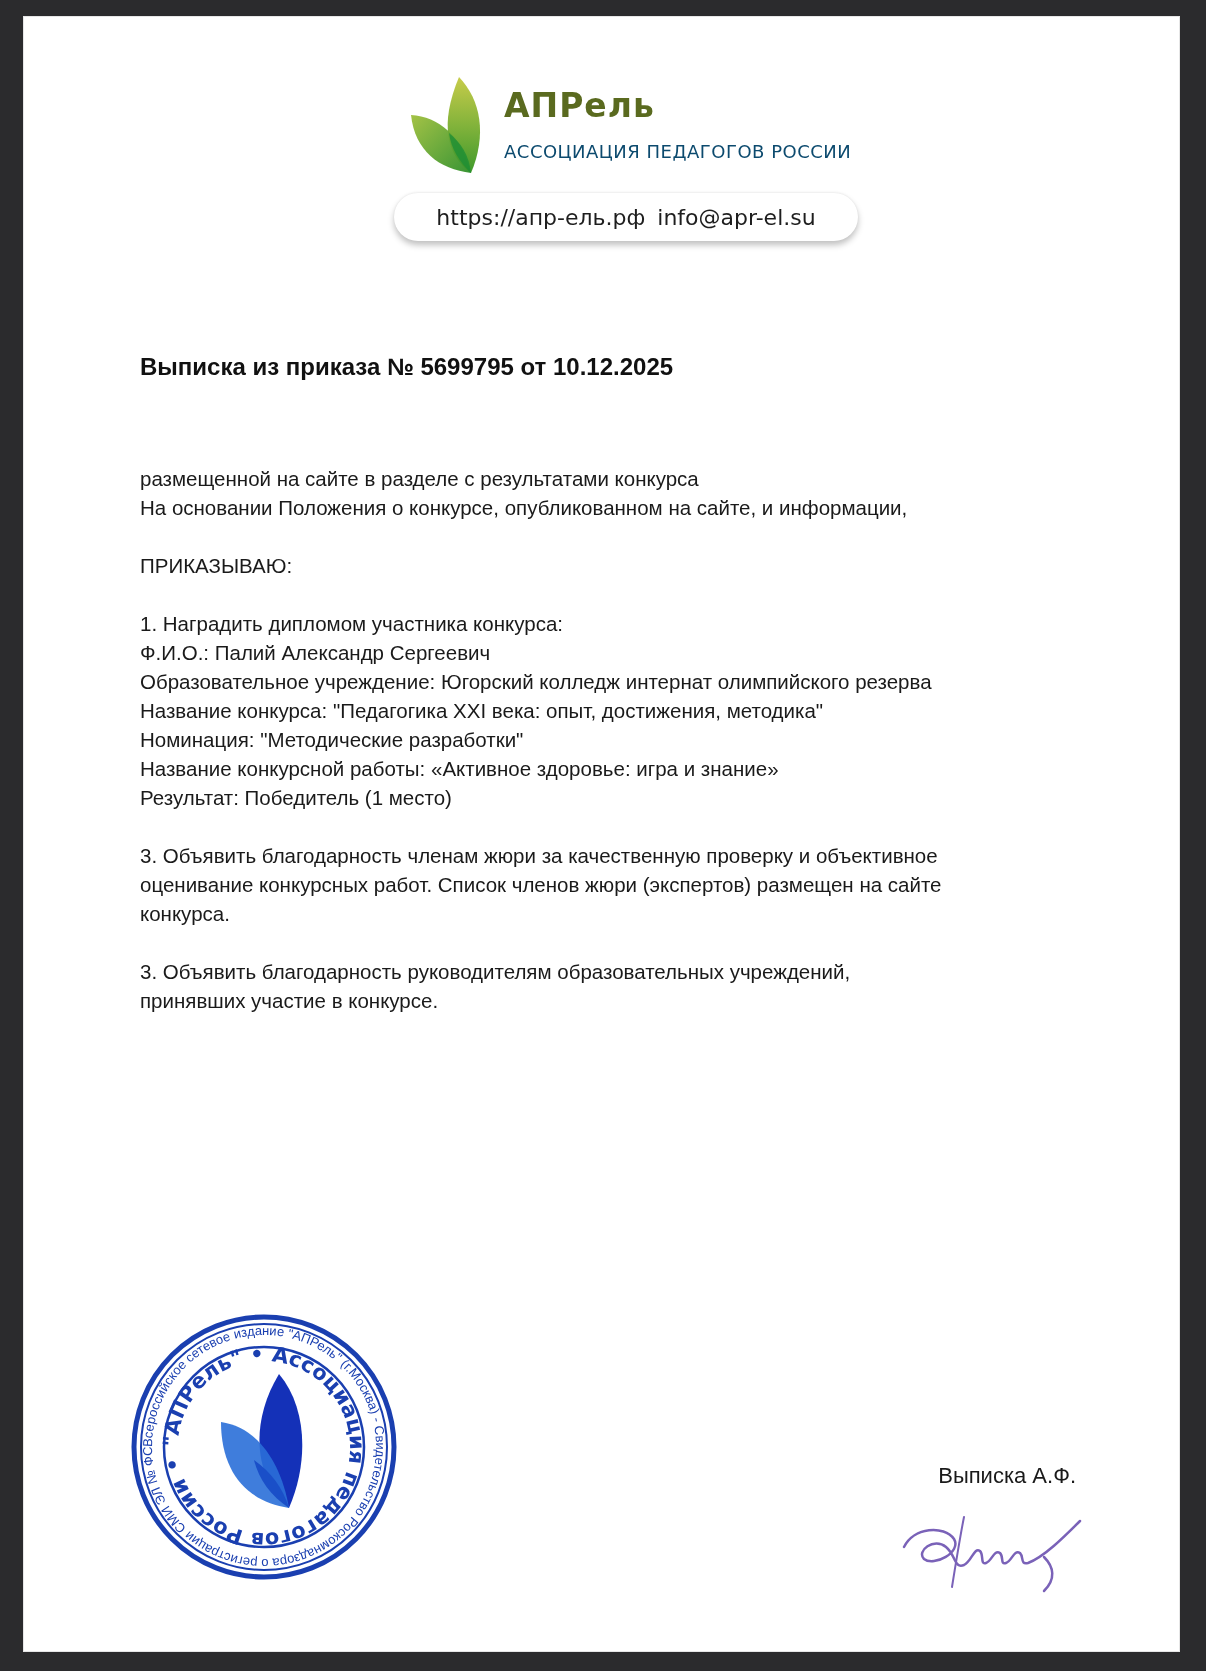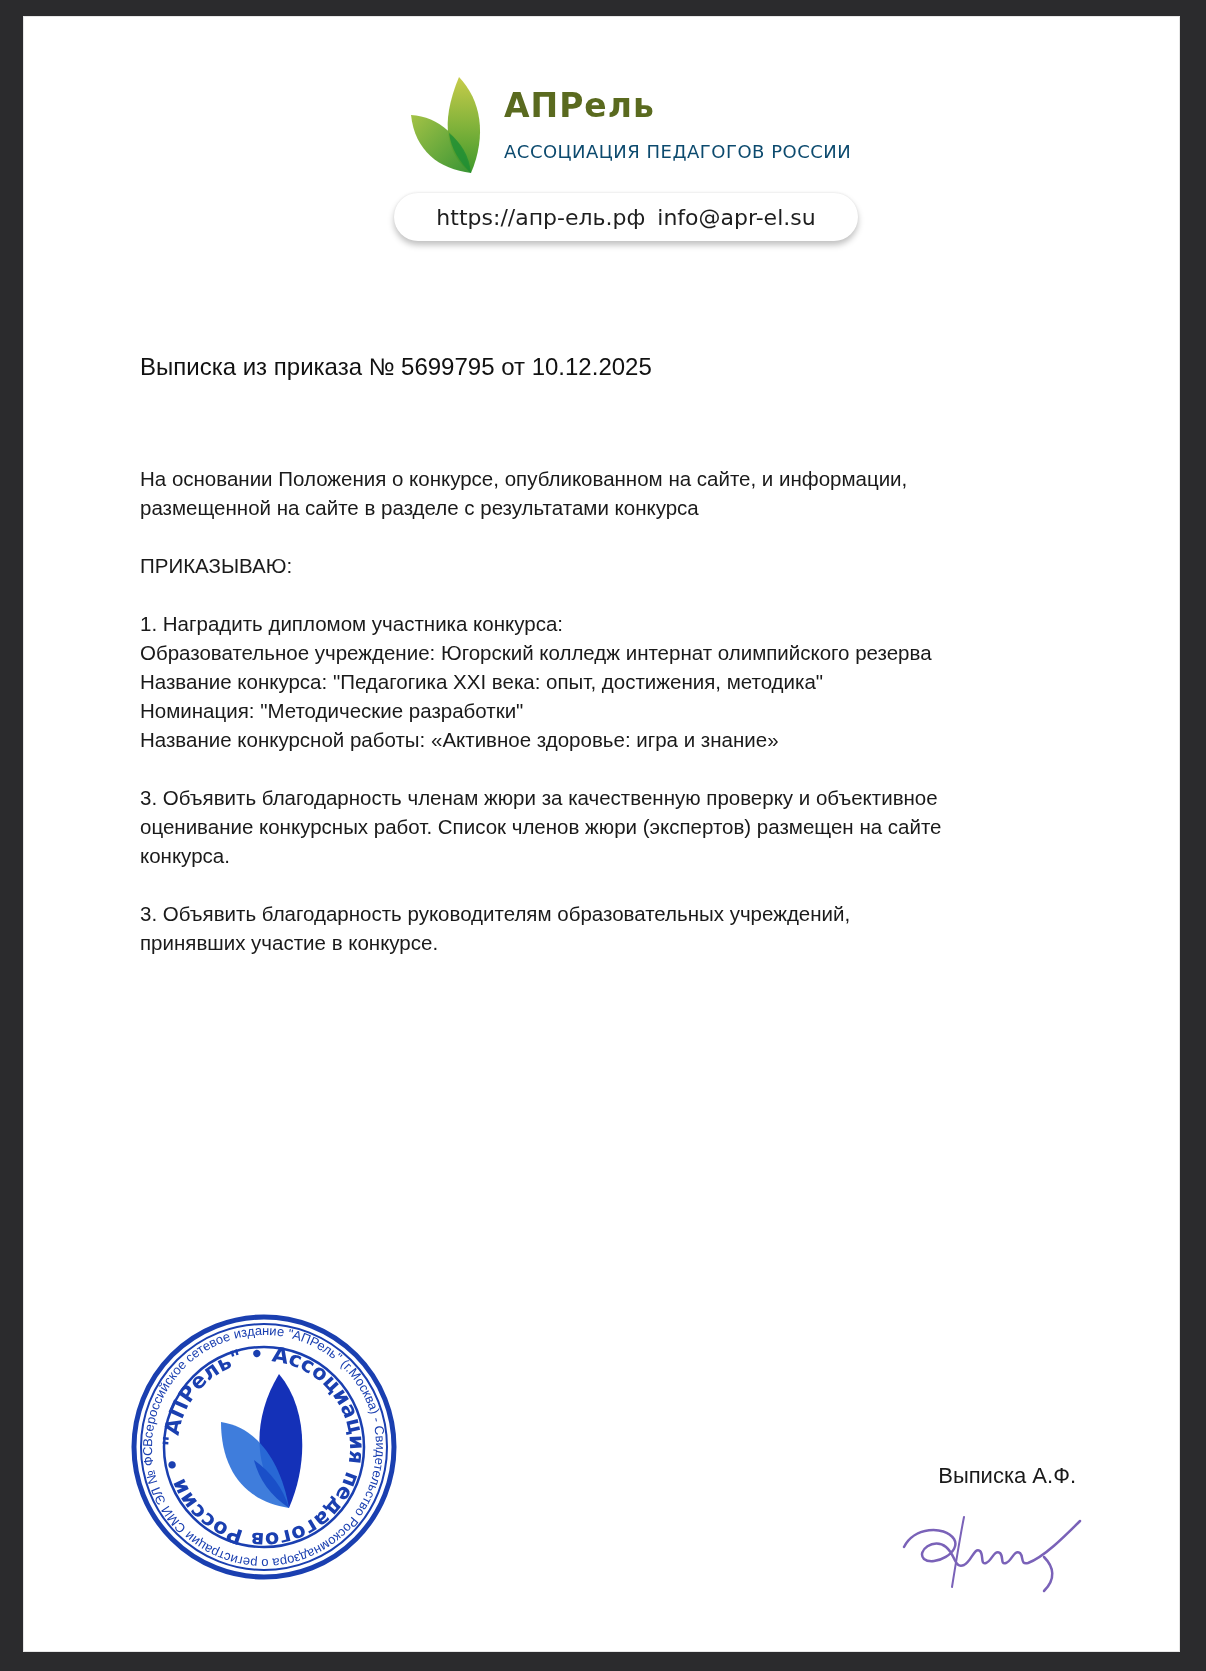--- a/index.html
+++ b/index.html
@@ -44,21 +44,21 @@
       background: #ffffff;
       box-shadow: 0 4px 6px rgba(0,0,0,0.25), 0 -1px 2px rgba(0,0,0,0.05);
       display: flex; align-items: center; justify-content: center;
       gap: 12px;
       font-size: 22px; color: #1e1e1e;
       font-family: "DejaVu Sans", sans-serif;
     }
     .doc-title {
       position: absolute;
       left: 116px; top: 336px;
-      font-size: 24px; font-weight: normal; color: #111;
+      font-size: 24px; font-weight: bold; color: #111;
       white-space: nowrap;
     }
     .body-text {
       position: absolute;
       left: 116px; top: 447px;
       width: 970px;
       font-size: 20.5px; color: #1a1a1a;
       line-height: 29px;
     }
     .body-text p { margin: 0; }
@@ -108,30 +108,32 @@
   </div>
 
   <div class="contact-pill">
     <span>https://апр-ель.рф</span>
     <span>info@apr-el.su</span>
   </div>
 
   <div class="doc-title">Выписка из приказа № 5699795 от 10.12.2025</div>
 
   <div class="body-text">
+    <p>размещенной на сайте в разделе с результатами конкурса</p>
     <p>На основании Положения о конкурсе, опубликованном на сайте, и информации,</p>
-    <p>размещенной на сайте в разделе с результатами конкурса</p>
     <div class="gap"></div>
     <p>ПРИКАЗЫВАЮ:</p>
     <div class="gap"></div>
     <p>1. Наградить дипломом участника конкурса:</p>
+    <p>Ф.И.О.: Палий Александр Сергеевич</p>
     <p>Образовательное учреждение: Югорский колледж интернат олимпийского резерва</p>
     <p>Название конкурса: "Педагогика XXI века: опыт, достижения, методика"</p>
     <p>Номинация: "Методические разработки"</p>
     <p>Название конкурсной работы: «Активное здоровье: игра и знание»</p>
+    <p>Результат: Победитель (1 место)</p>
     <div class="gap"></div>
     <p>3. Объявить благодарность членам жюри за качественную проверку и объективное</p>
     <p>оценивание конкурсных работ. Список членов жюри (экспертов) размещен на сайте</p>
     <p>конкурса.</p>
     <div class="gap"></div>
     <p>3. Объявить благодарность руководителям образовательных учреждений,</p>
     <p>принявших участие в конкурсе.</p>
   </div>
 
   <svg class="stamp" viewBox="0 0 270 270">

